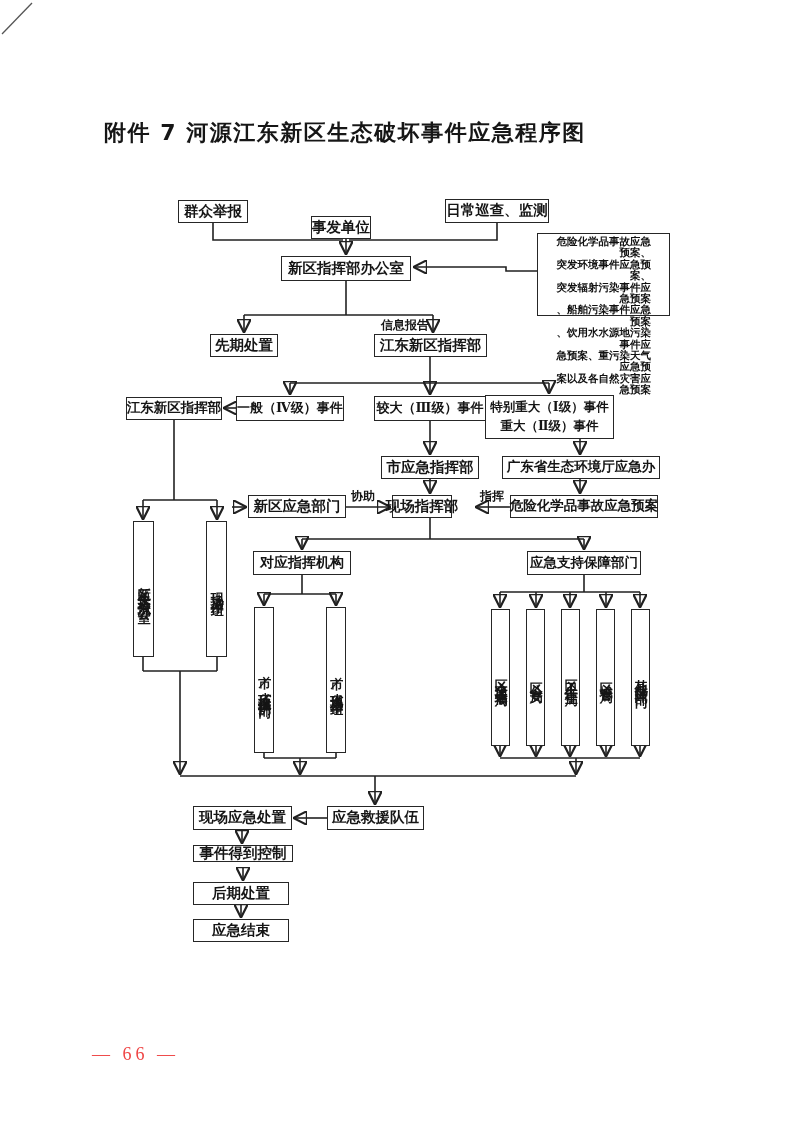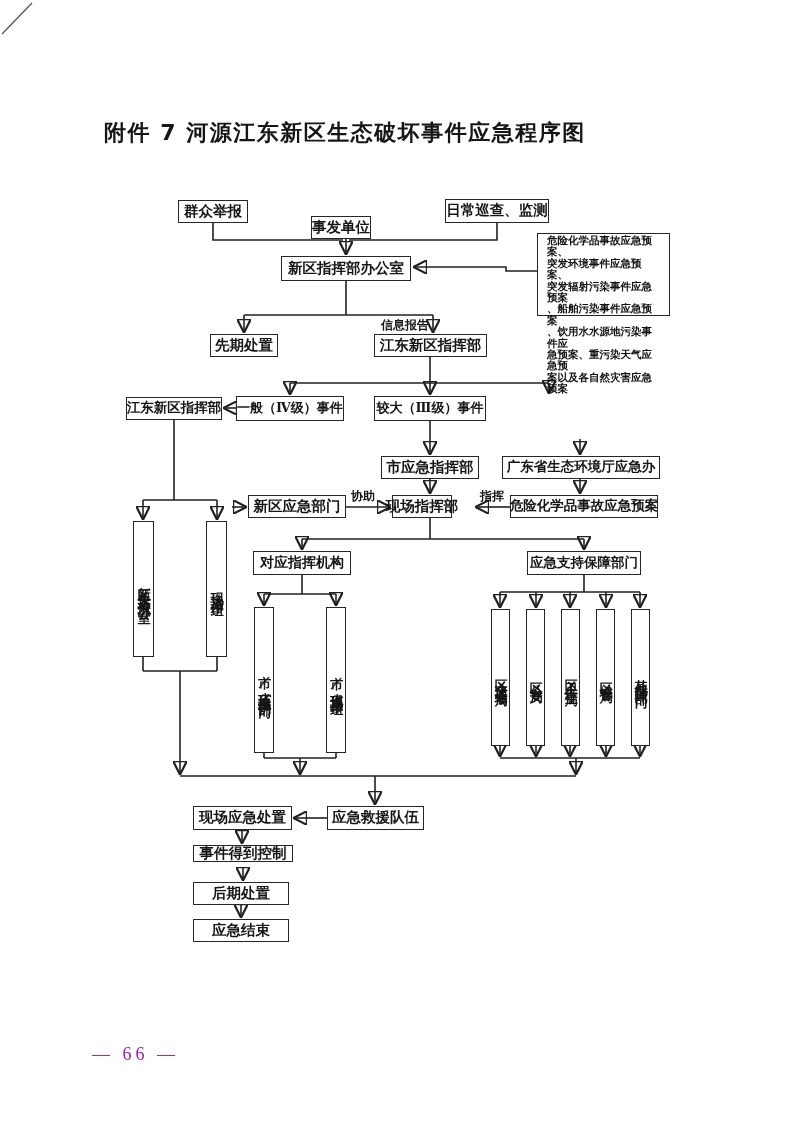--- a/index.html
+++ b/index.html
@@ -8,38 +8,38 @@
     font-family:"Liberation Serif","DejaVu Serif",serif;color:#1a1a1a;
     overflow:hidden;margin:0 auto;
   }
   .title{
     position:absolute;left:104px;top:118px;
     font-family:"DejaVu Sans","Liberation Sans",sans-serif;
     font-weight:700;font-size:22px;letter-spacing:1.5px;color:#161616;
     white-space:nowrap;
   }
   .pageno{
-    position:absolute;left:92px;top:1044px;font-size:18px;letter-spacing:4px;color:#a21caf;
+    position:absolute;left:92px;top:1044px;font-size:18px;letter-spacing:4px;color:#ef4444;
   }
   .box{
     position:absolute;border:1.5px solid #262626;background:#fff;
     display:flex;align-items:center;justify-content:center;
     font-size:14.5px;font-weight:600;line-height:1.1;white-space:nowrap;
     box-sizing:border-box;color:#151515;
   }
   .box.two{flex-direction:column;white-space:nowrap;font-size:12.5px;line-height:1.55;}
   .vbox{
     writing-mode:vertical-rl;text-orientation:upright;
     letter-spacing:3px;font-size:13px;padding:3px 0;white-space:normal;
   }
   .note{
     position:absolute;border:1.5px solid #262626;background:#fff;box-sizing:border-box;
-    font-family:Liberation Mono, monospace;
-    font-size:10.5px;font-weight:700;line-height:11.4px;text-align:left;
-    padding:2px 9px;color:#111;
+    font-family:Liberation Sans, sans-serif;
+    font-size:10.5px;font-weight:700;line-height:11.4px;text-align:right;
+    padding:2px 18px;color:#111;
   }
   .note span{display:block;}
   .lbl{
     position:absolute;font-size:12px;font-weight:700;color:#151515;white-space:nowrap;text-align:right;
   }
   svg.wires{position:absolute;left:0;top:0;pointer-events:none;}
   svg.wires path{stroke:#212121;stroke-width:1.6;fill:none;}
   svg.wires path.cn{stroke:#555;stroke-width:1.3;}
 </style>
 </head>
@@ -142,20 +142,24 @@
   <div class="box" style="left:281px;top:256px;width:130px;height:25px">新区指挥部办公室</div>
 
   <div class="lbl" style="left:381px;top:317px">信息报告</div>
 
   <div class="box" style="left:210px;top:334px;width:68px;height:23px">先期处置</div>
   <div class="box" style="left:374px;top:334px;width:113px;height:23px">江东新区指挥部</div>
 
   <div class="box" style="left:126px;top:397px;width:96px;height:23px;font-size:13.5px">江东新区指挥部</div>
   <div class="box" style="left:236px;top:396px;width:108px;height:25px;font-size:13px">一般（Ⅳ级）事件</div>
   <div class="box" style="left:374px;top:396px;width:112px;height:25px;font-size:13px">较大（Ⅲ级）事件</div>
+  <div class="box two" style="left:485px;top:395px;width:129px;height:44px">
+    <span>特别重大（Ⅰ级）事件</span>
+    <span>重大（Ⅱ级）事件</span>
+  </div>
 
   <div class="box" style="left:381px;top:456px;width:98px;height:23px">市应急指挥部</div>
   <div class="box" style="left:502px;top:456px;width:158px;height:23px;font-size:13.5px">广东省生态环境厅应急办</div>
 
   <div class="box" style="left:248px;top:495px;width:98px;height:23px">新区应急部门</div>
   <div class="lbl" style="left:351px;top:488px">协助</div>
   <div class="box" style="left:392px;top:495px;width:60px;height:23px">现场指挥部</div>
   <div class="lbl" style="left:480px;top:488px">指挥</div>
   <div class="box" style="left:510px;top:495px;width:148px;height:23px;font-size:13.5px">危险化学品事故应急预案</div>
 

